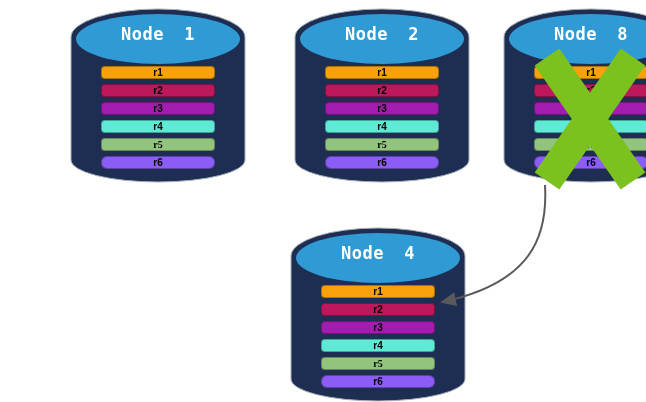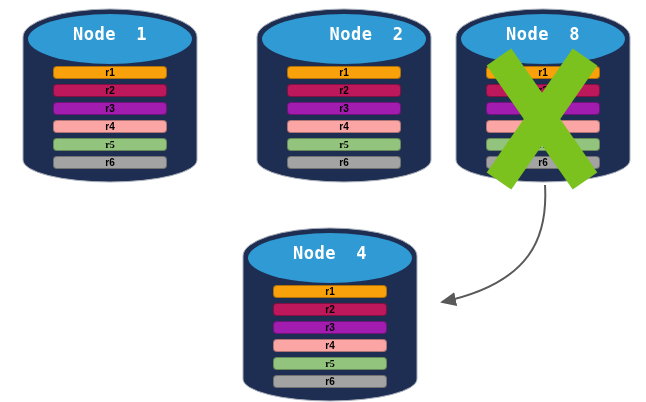--- a/index.html
+++ b/index.html
@@ -1,40 +1,40 @@
 <!DOCTYPE html>
 <html><head>
 <meta charset="utf-8">
 <style>
   html,body{margin:0;padding:0;background:#ffffff;}
   #canvas{
     position:relative;width:646px;height:402px;background:#ffffff;overflow:hidden;
     font-family:"Liberation Sans",sans-serif;
   }
-  .node{position:absolute;width:176px;height:176px;}
+  .node{position:absolute;width:176px;height:176px;margin-left:48px;}
   .cyl{position:absolute;left:0;top:0;width:176px;height:176px;display:block;overflow:visible;}
   .cyl-body{fill:#1E2E52;stroke:#a9b0bb;stroke-width:1;}
   .cyl-top{fill:#2F9AD4;}
   .node-title{
     position:absolute;left:0;right:0;top:16px;text-align:center;
     color:#ffffff;font-family:"DejaVu Sans Mono",monospace;font-weight:bold;
     font-size:17px;word-spacing:0.55em;letter-spacing:0.5px;
   }
   .rows{position:absolute;left:0;top:0;width:176px;height:176px;}
   .row{
     position:absolute;left:31px;width:114px;height:13px;
     border-radius:4px;border:1px solid rgba(0,0,0,0.3);box-sizing:border-box;
     text-align:center;font-size:10px;font-weight:bold;color:#000;line-height:11px;
   }
   .r-1{top:58px;background:#F9A10B;}
   .r-2{top:76px;background:#be185d;}
   .r-3{top:94px;background:#a21caf;}
-  .r-4{top:112px;background:#fca5a5;}
+  .r-4{top:112px;background:#5eead4;}
   .r-5{top:130px;background:#93C47D;font-family:Liberation Serif, serif;}
-  .r-6{top:148px;background:#a3a3a3;}
+  .r-6{top:148px;background:#8b5cf6;border-radius:6px;}
   .xmark{position:absolute;left:31px;top:40px;width:112px;height:142px;overflow:visible;}
   .xmark line{stroke:#7CC21E;stroke-width:30;stroke-linecap:butt;}
   #arrow{position:absolute;left:410px;top:178px;width:160px;height:140px;overflow:visible;}
   #arrow path.shaft{fill:none;stroke:#595959;stroke-width:2;}
 </style>
 </head>
 <body>
 
 <div id="canvas">
 
@@ -47,21 +47,21 @@
     <div class="rows">
       <div class="row r-1">r1</div>
       <div class="row r-2">r2</div>
       <div class="row r-3">r3</div>
       <div class="row r-4">r4</div>
       <div class="row r-5">r5</div>
       <div class="row r-6">r6</div>
     </div>
   </div>
 
-  <div class="node" style="left:256px;top:8px;padding-left:45px;">
+  <div class="node" style="left:246px;top:8px;">
     <svg class="cyl" viewBox="0 0 176 176">
       <path class="cyl-body" d="M1,29 A87,28 0 0 1 175,29 L175,152 A87,22 0 0 1 1,152 Z"></path>
       <ellipse class="cyl-top" cx="88" cy="31" rx="82" ry="25"></ellipse>
     </svg>
     <div class="node-title">Node 2</div>
     <div class="rows">
       <div class="row r-1">r1</div>
       <div class="row r-2">r2</div>
       <div class="row r-3">r3</div>
       <div class="row r-4">r4</div>

